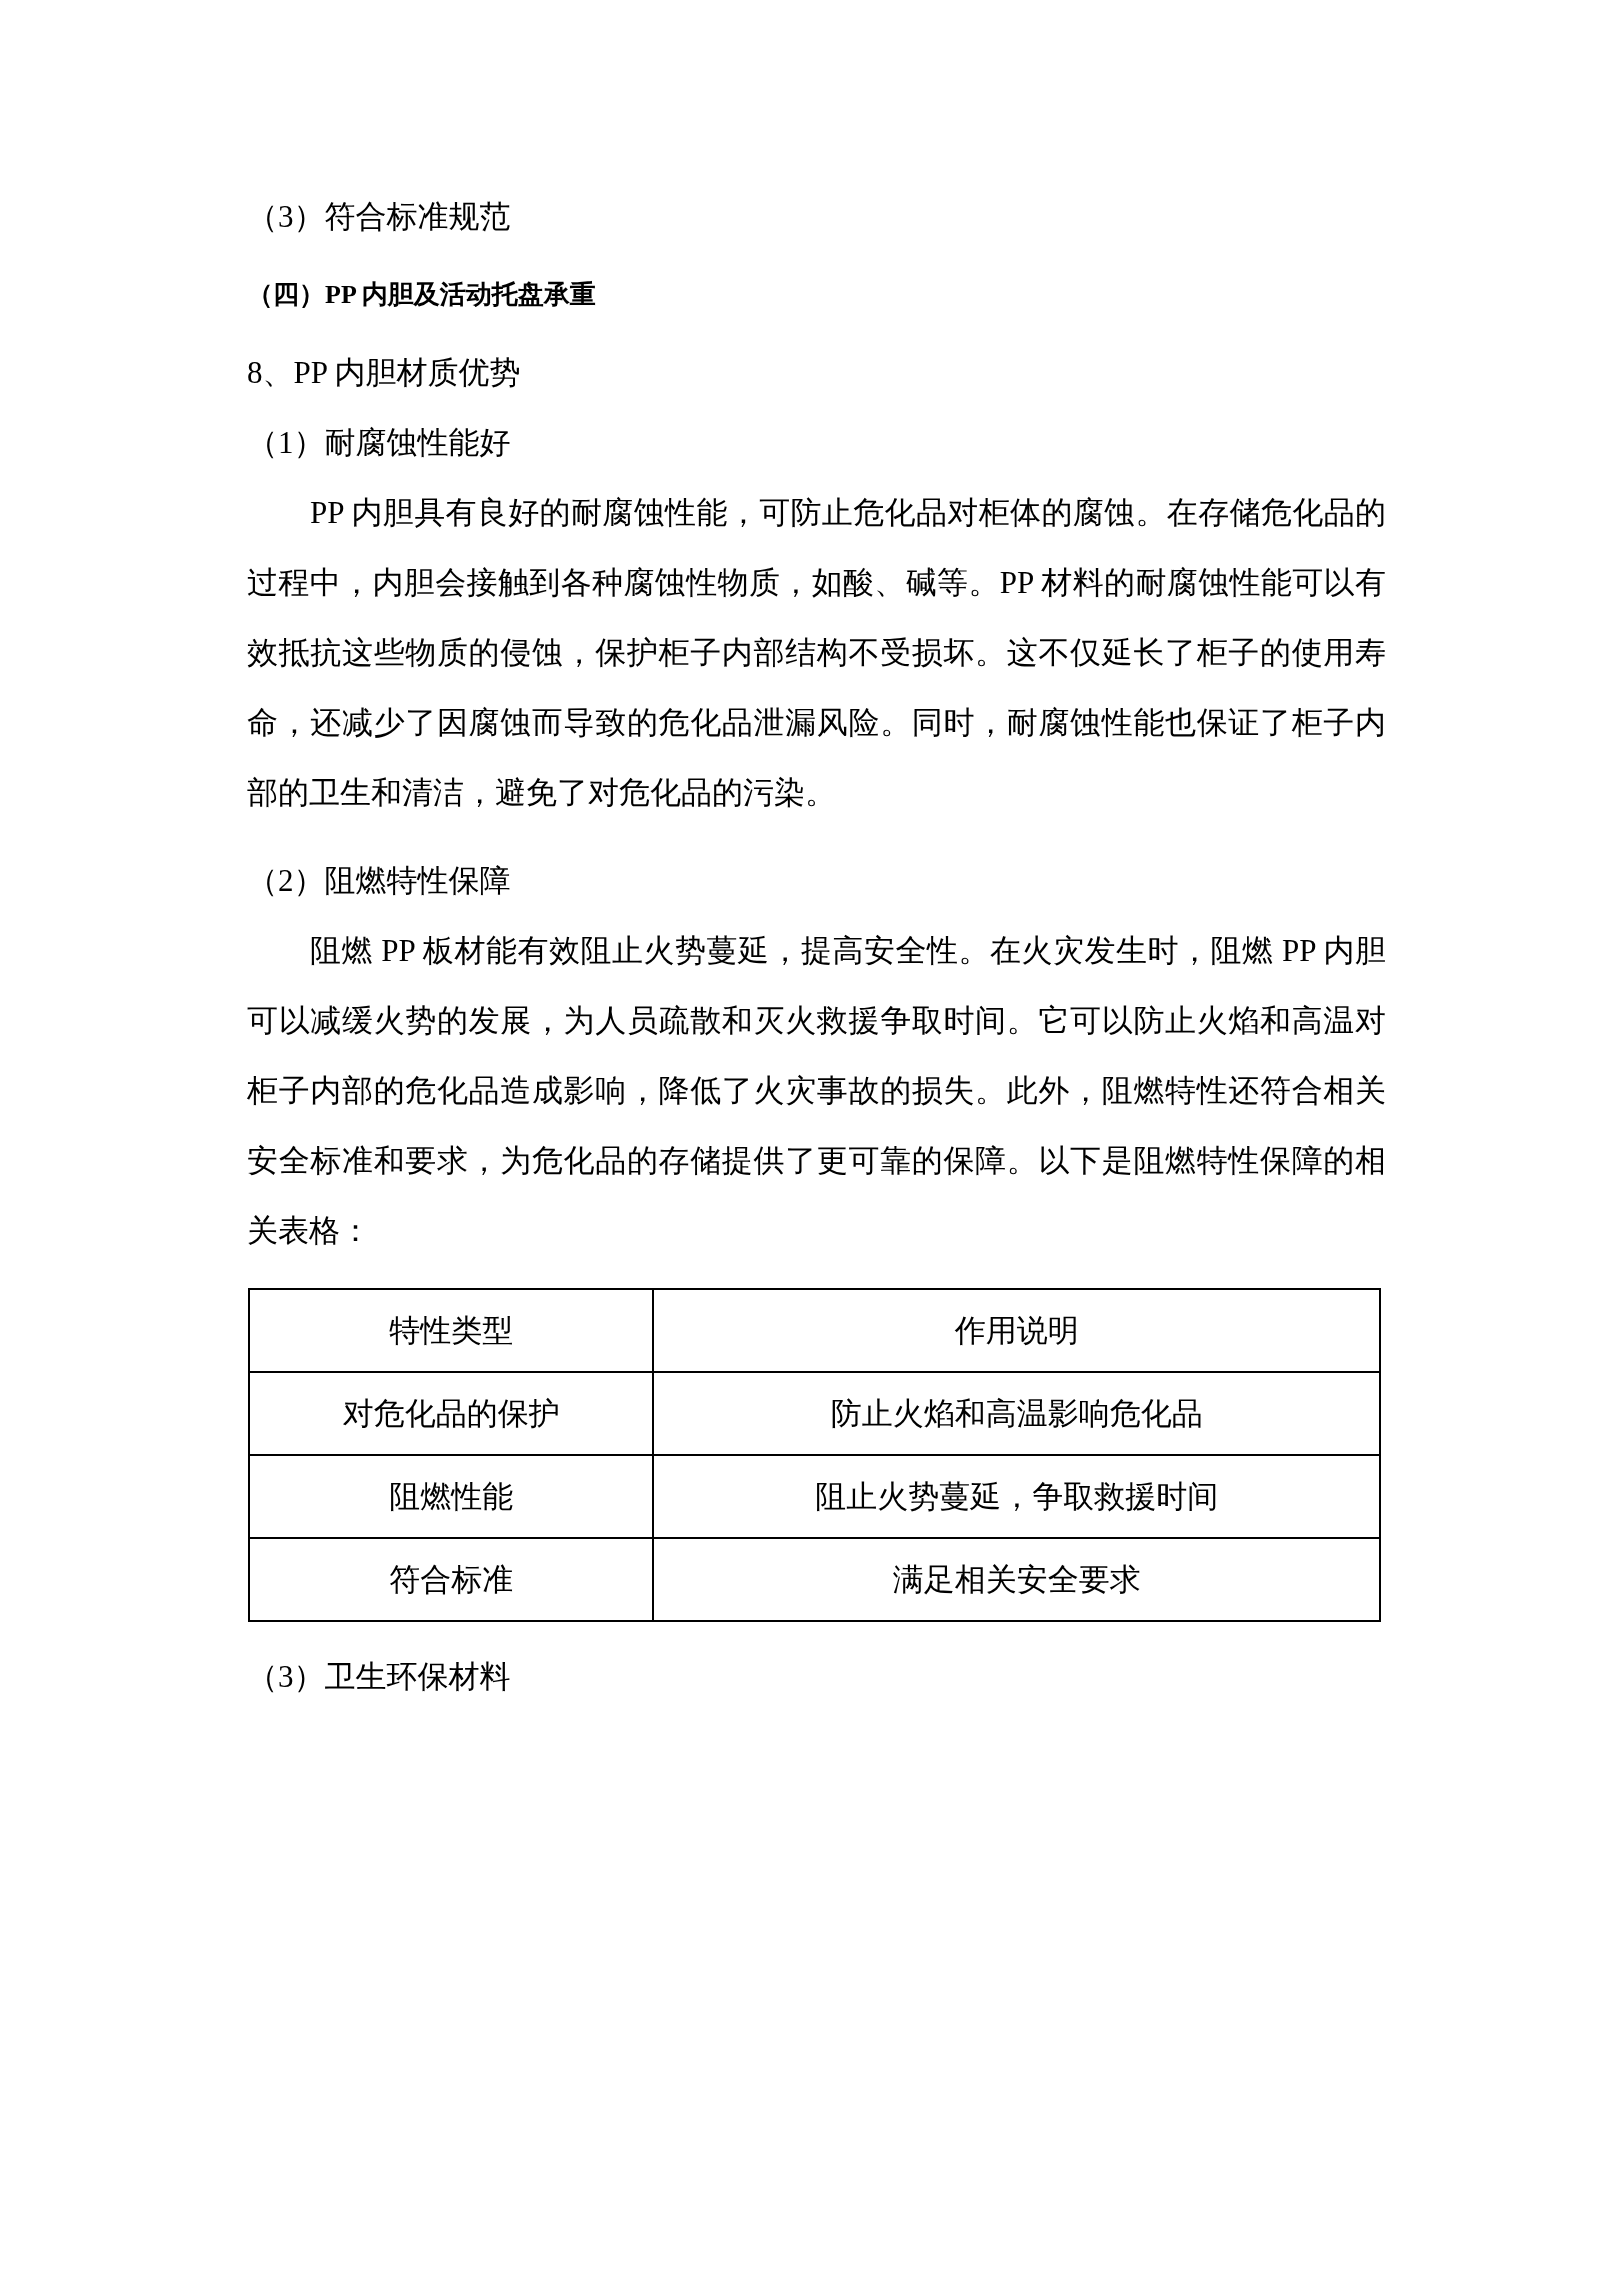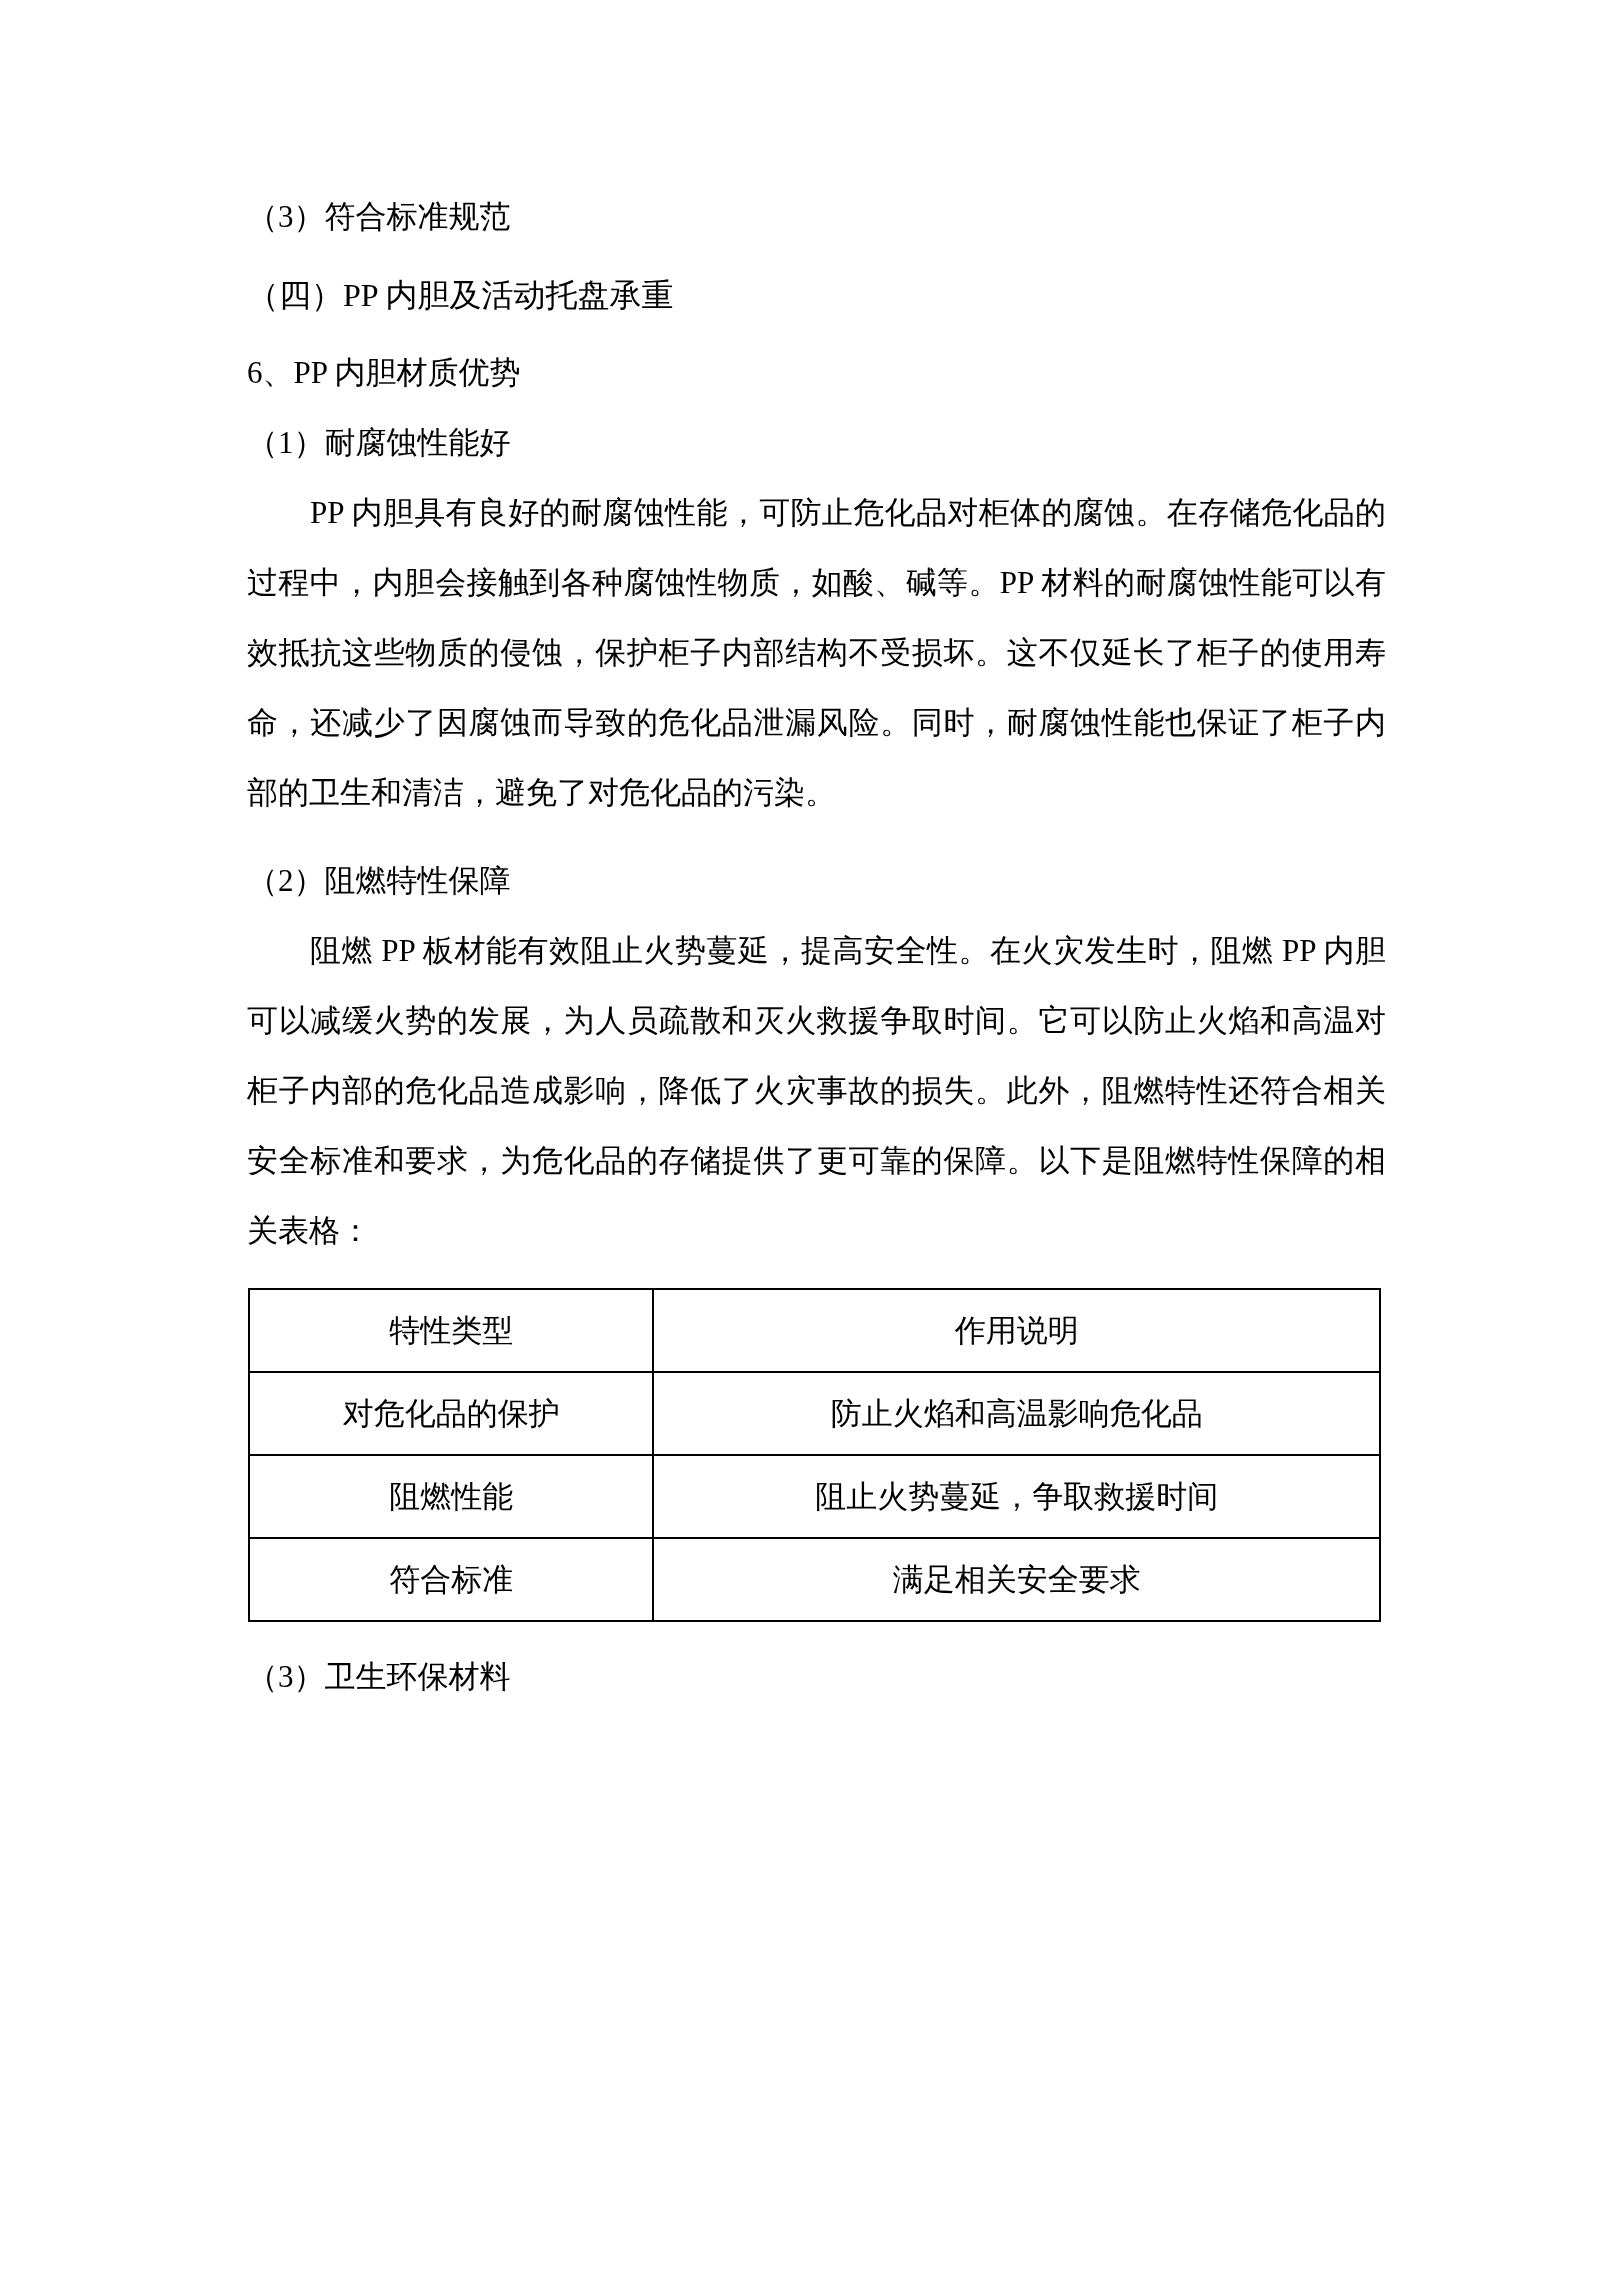--- a/index.html
+++ b/index.html
@@ -22,23 +22,23 @@
   .h-sub {
     font-size: 31px;
     line-height: 70px;
     font-weight: normal;
     white-space: nowrap;
   }
   .h-sub.gap-lg {
     margin-top: 18.3px;
   }
   .h-main {
-    font-size: 32px;
+    font-size: 26px;
     line-height: 86px;
-    font-weight: normal;
+    font-weight: bold;
     white-space: nowrap;
   }
   .para {
     margin: 0;
     line-height: 70px;
     text-indent: 63px;
     text-align: justify;
     word-break: break-all;
   }
   .doc-table {
@@ -65,21 +65,21 @@
 </head>
 <body>
 
 <div class="page">
 
   <div class="h-sub">（3）符合标准规范</div>
 
 
   <div class="h-main">（四）PP 内胆及活动托盘承重</div>
 
-  <div class="h-sub">6、PP 内胆材质优势</div>
+  <div class="h-sub">8、PP 内胆材质优势</div>
 
   <div class="h-sub">（1）耐腐蚀性能好</div>
 
   <p class="para">PP 内胆具有良好的耐腐蚀性能，可防止危化品对柜体的腐蚀。在存储危化品的过程中，内胆会接触到各种腐蚀性物质，如酸、碱等。PP 材料的耐腐蚀性能可以有效抵抗这些物质的侵蚀，保护柜子内部结构不受损坏。这不仅延长了柜子的使用寿命，还减少了因腐蚀而导致的危化品泄漏风险。同时，耐腐蚀性能也保证了柜子内部的卫生和清洁，避免了对危化品的污染。</p>
 
   <div class="h-sub gap-lg">（2）阻燃特性保障</div>
 
   <p class="para">阻燃 PP 板材能有效阻止火势蔓延，提高安全性。在火灾发生时，阻燃 PP 内胆可以减缓火势的发展，为人员疏散和灭火救援争取时间。它可以防止火焰和高温对柜子内部的危化品造成影响，降低了火灾事故的损失。此外，阻燃特性还符合相关安全标准和要求，为危化品的存储提供了更可靠的保障。以下是阻燃特性保障的相关表格：</p>
 
   <table class="doc-table">

